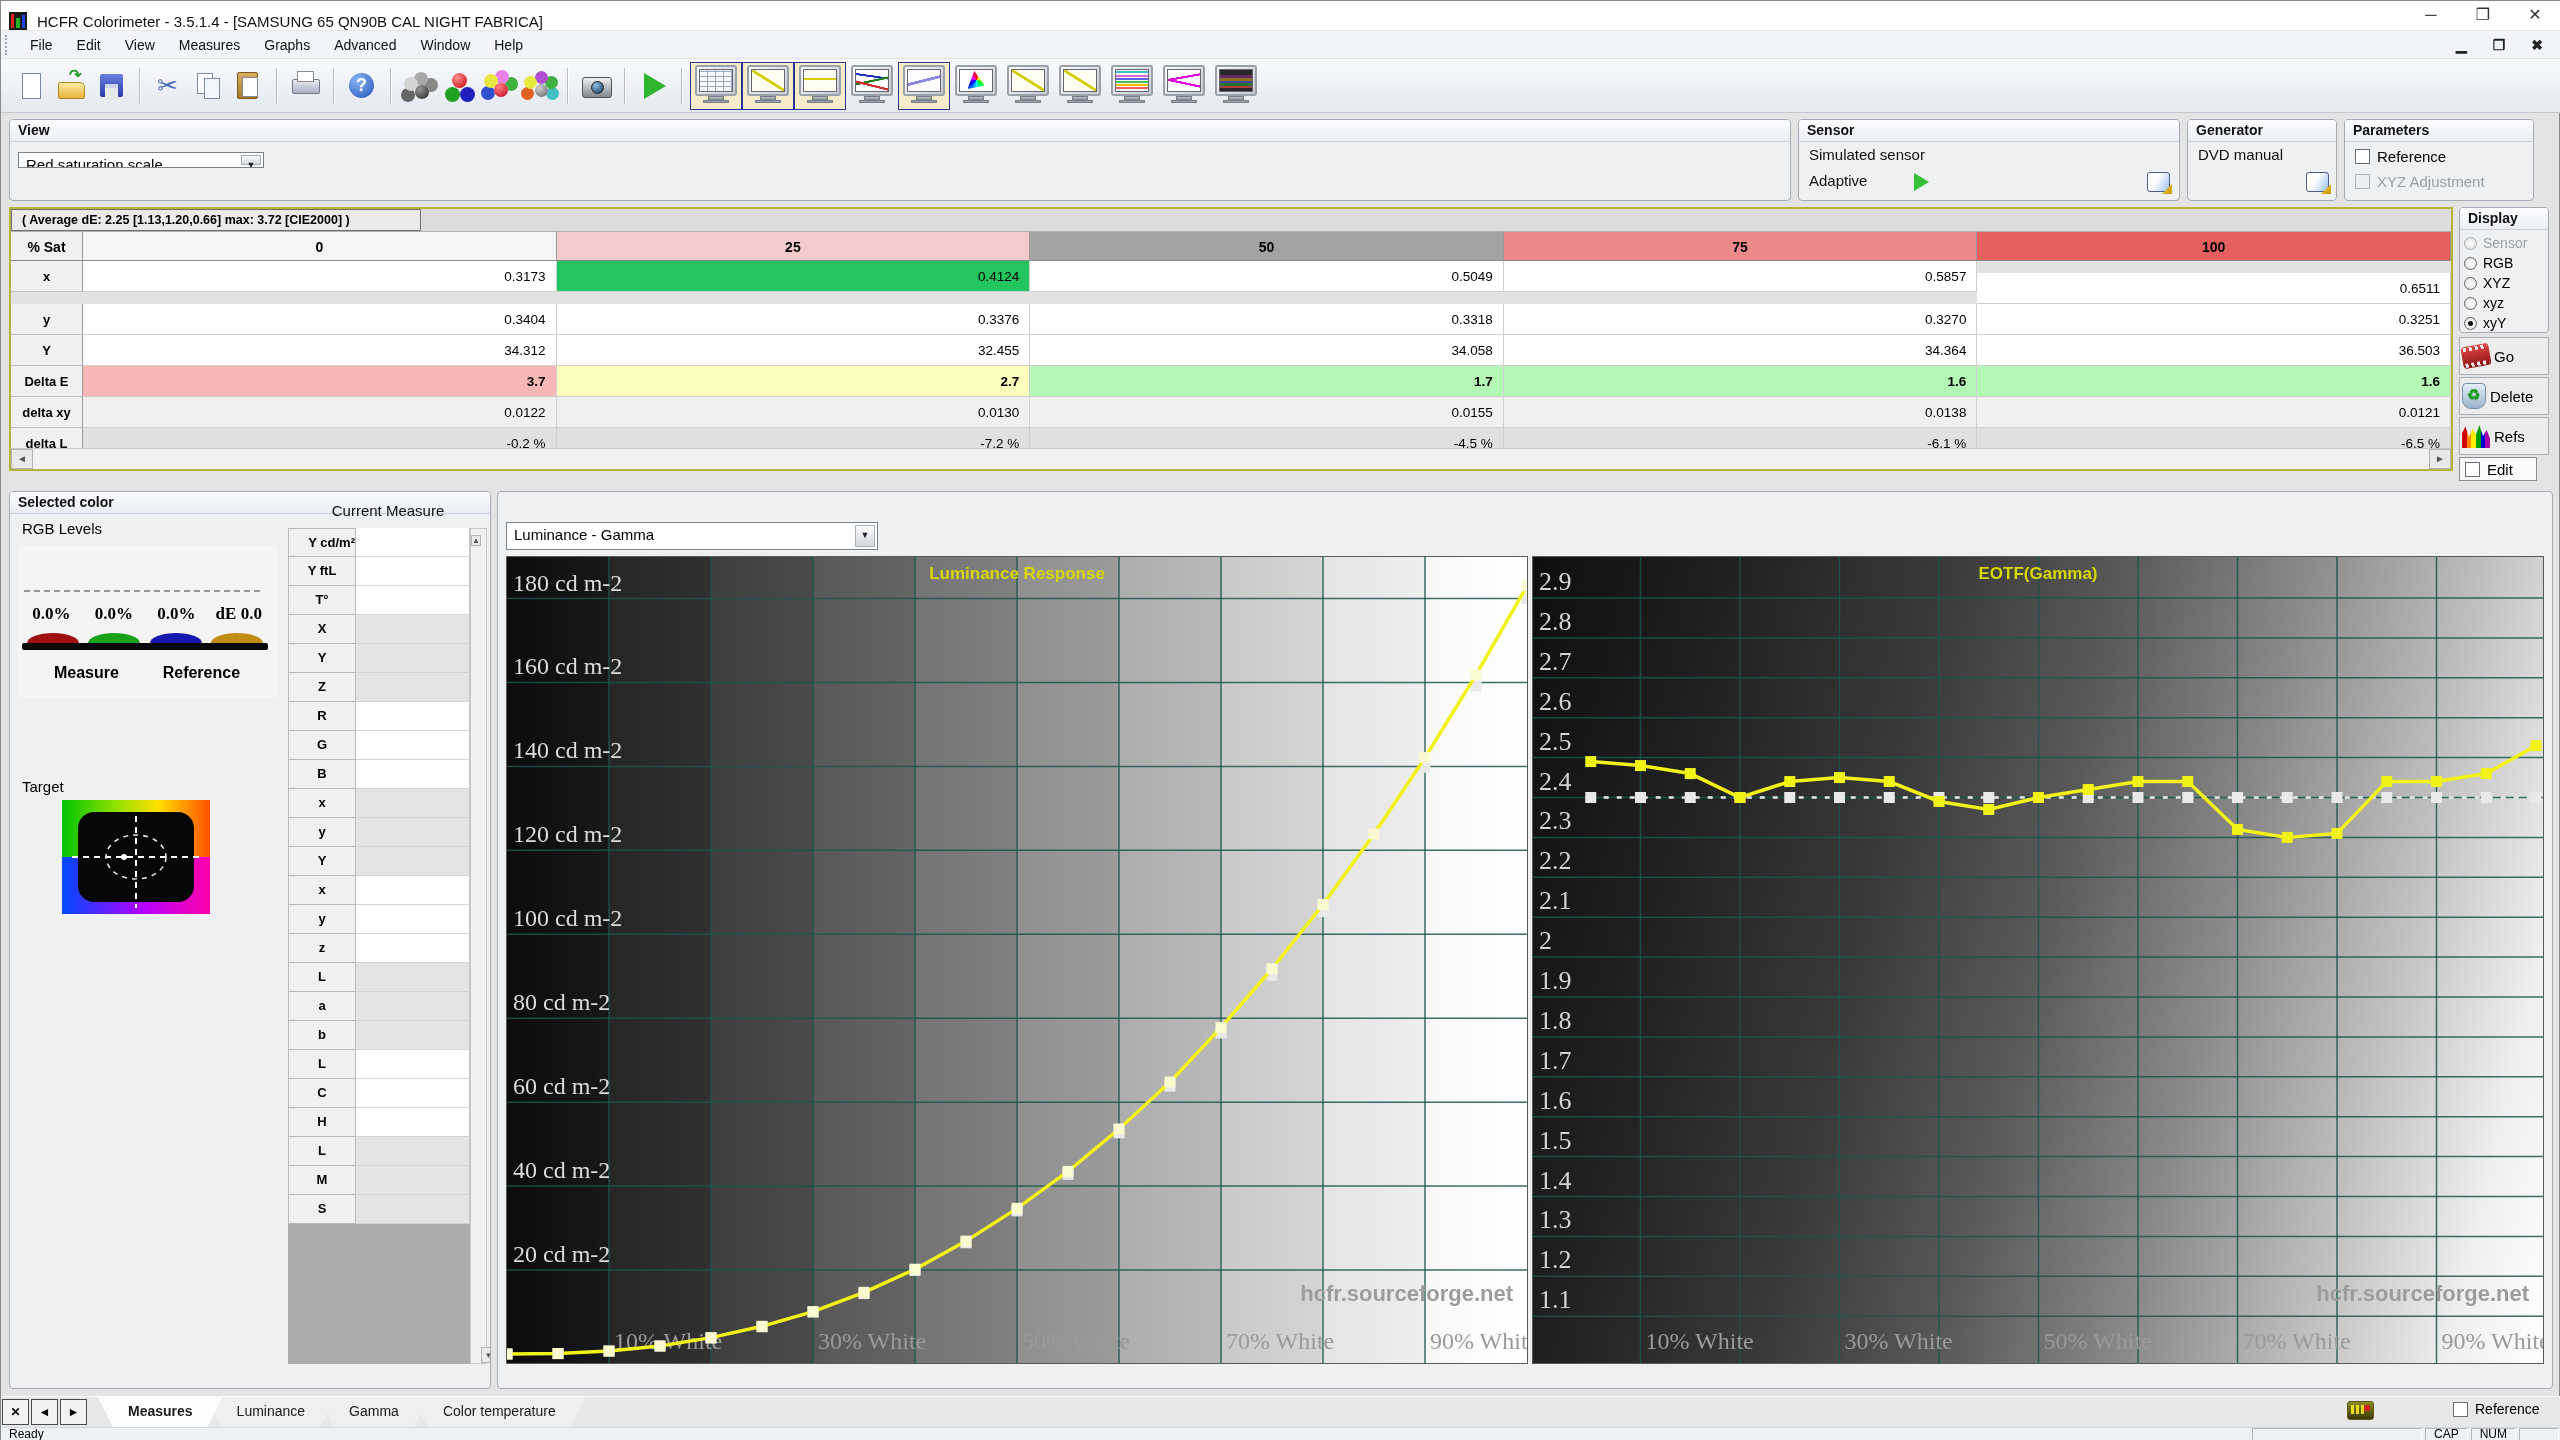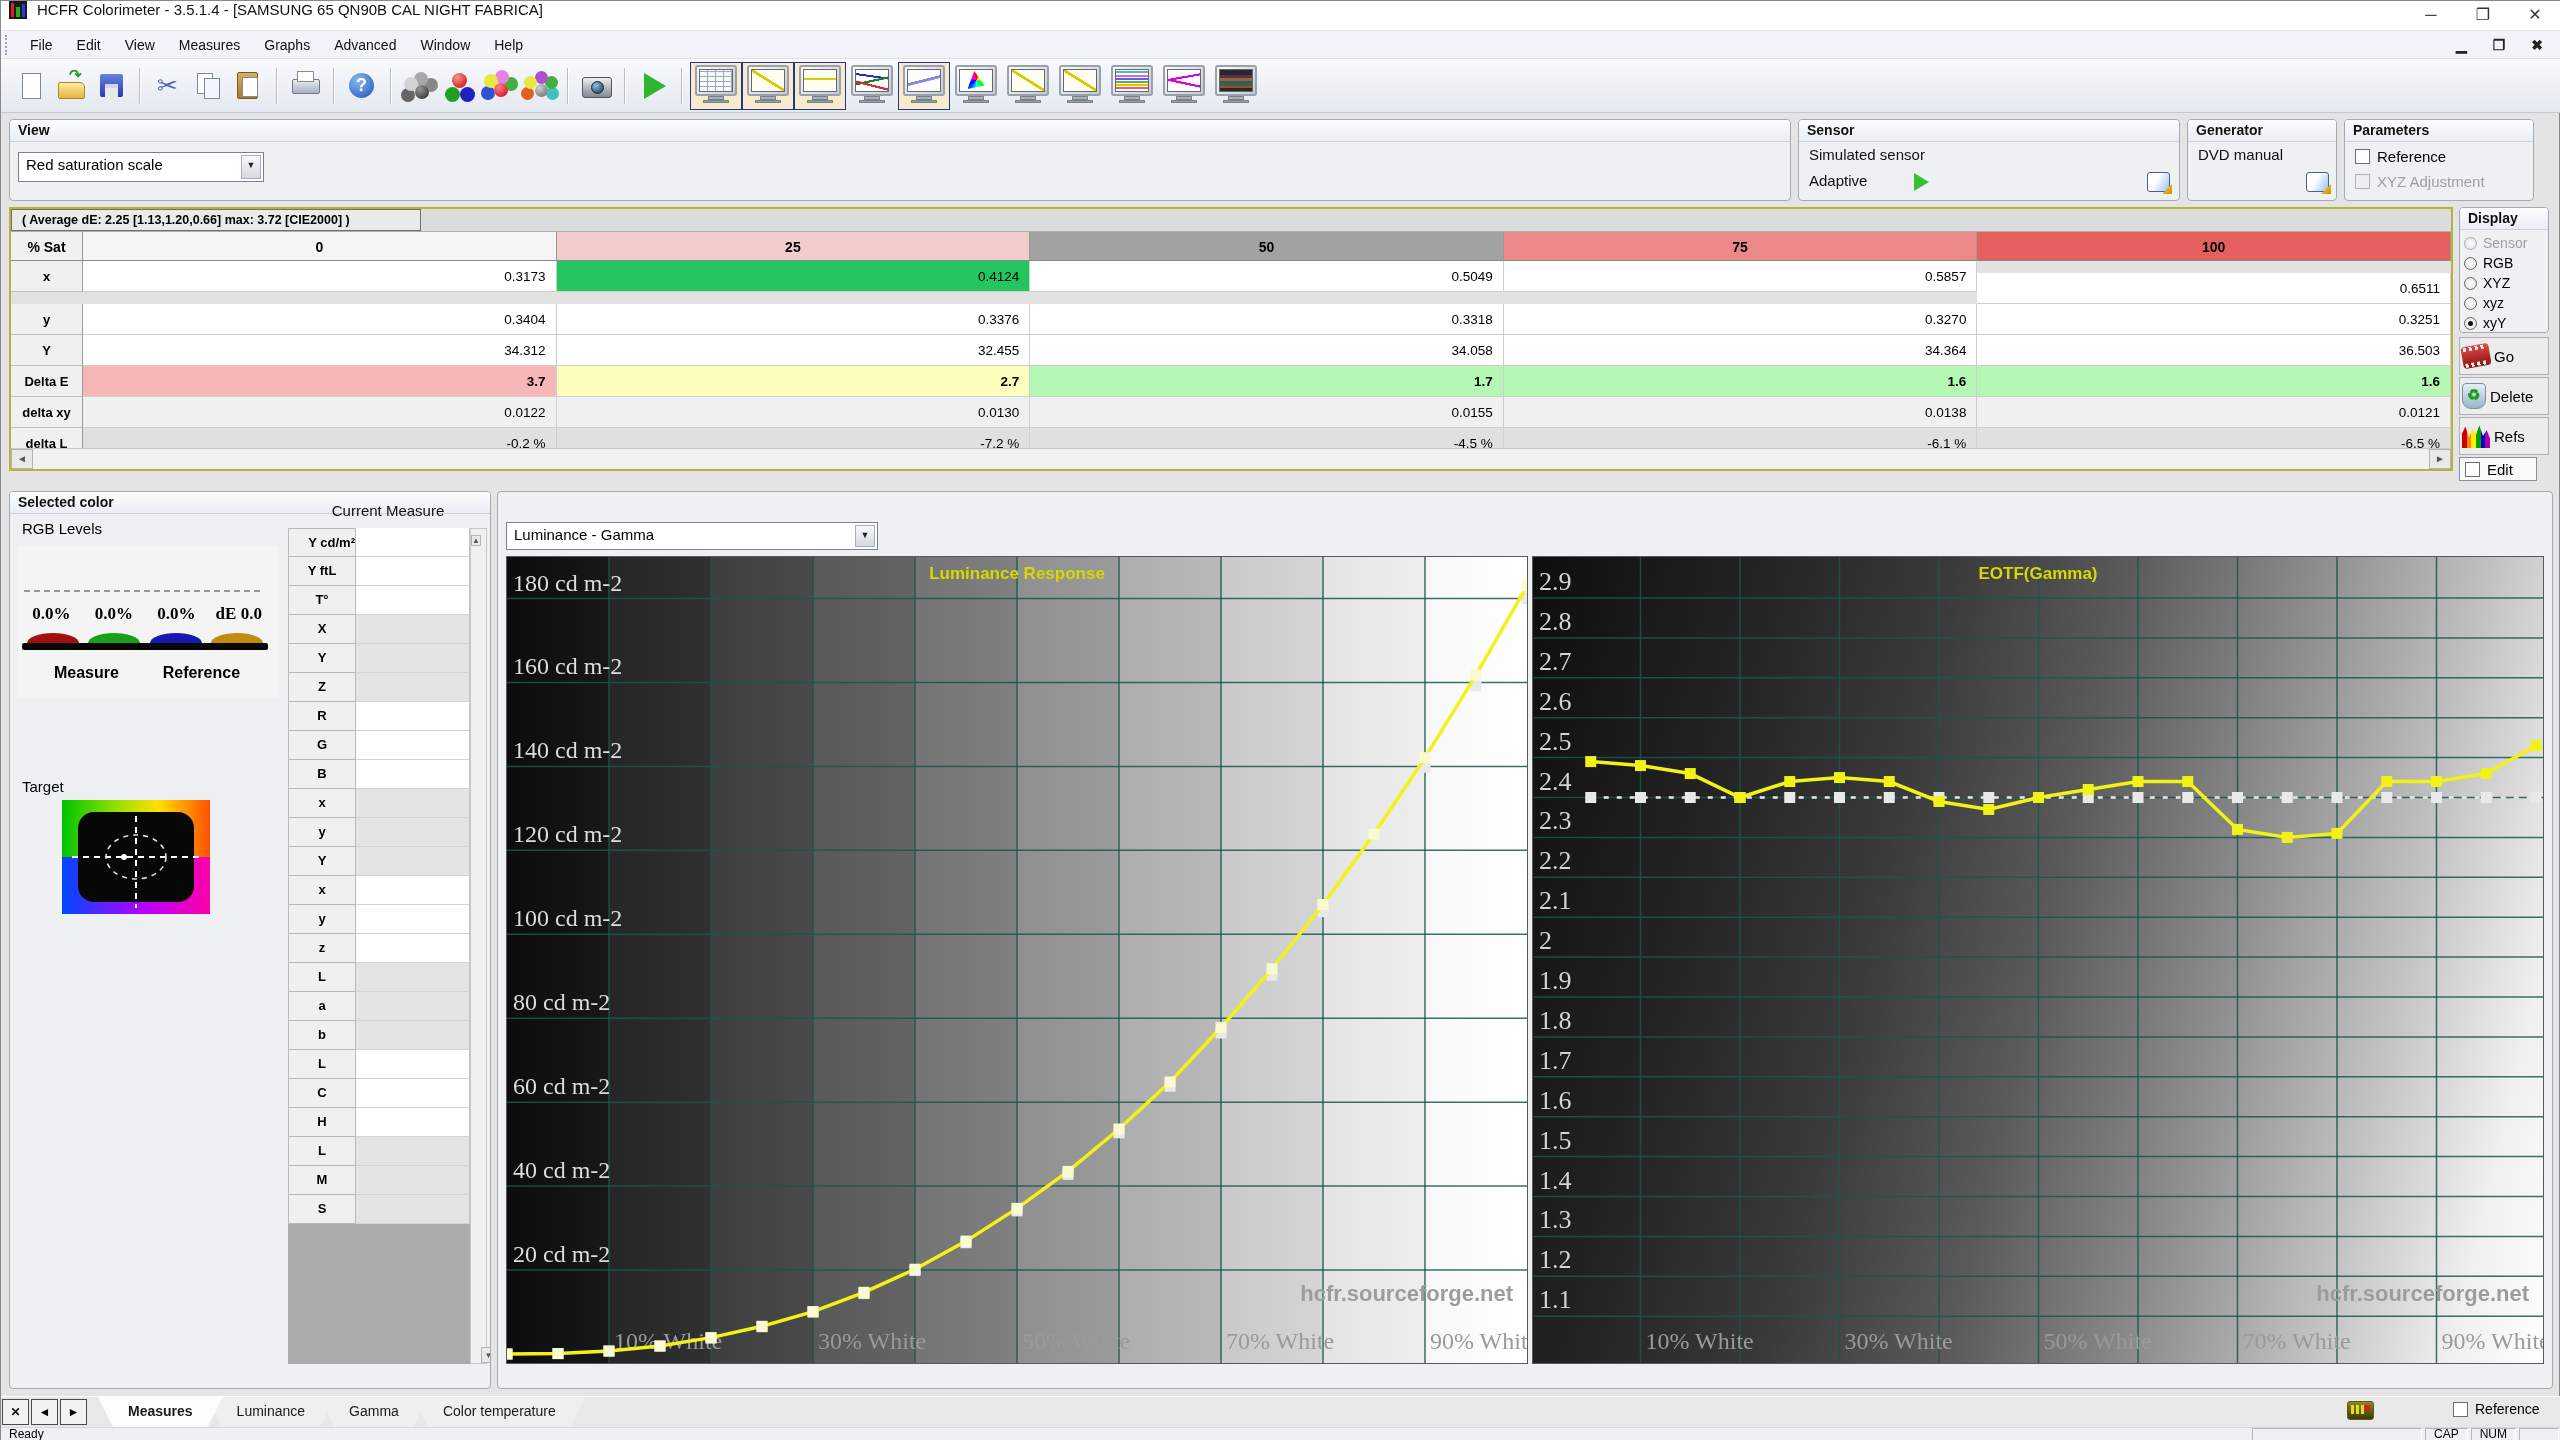--- a/index.html
+++ b/index.html
@@ -2,21 +2,21 @@
 <html><head>
 <meta charset="utf-8">
 <style>
   * { margin:0; padding:0; box-sizing:border-box; }
   html,body { width:2560px; height:1440px; overflow:hidden; background:#e9e9e9;
               font-family:"Liberation Sans", sans-serif; }
   .app { position:absolute; width:2560px; height:1440px; background:#e4e4e4; border:1px solid #8a8a8a; }
 
   
   #titlebar { position:absolute; left:0; top:0; width:2560px; height:30px; background:#ffffff;
-              display:flex; align-items:flex-start; border-bottom:1px solid #e6e6e6;}
+              display:flex; align-items:flex-end; border-bottom:1px solid #e6e6e6;}
   .app-icon { width:18px; height:18px; margin-left:8px; display:inline-flex; gap:2px; align-items:flex-end; background:#1a1a1a; padding:2px;}
   .app-icon i { display:block; width:4px; }
   .app-icon .b1{height:14px;background:#e02020;} .app-icon .b2{height:10px;background:#20b020;} .app-icon .b3{height:13px;background:#2040e0;}
   .title-text { margin-left:10px; font-size:15px; color:#111; }
   .win-ctrls { margin-left:auto; display:flex; }
   .wc { width:52px; height:29px; text-align:center; line-height:28px; font-size:16px; color:#333; }
 
   
   #menubar { position:absolute; left:0; top:30px; width:2560px; height:28px; background:#f1f4fa;
              display:flex; align-items:center; border-bottom:1px solid #dde2ea; }
@@ -77,21 +77,21 @@
   .panel-cap { height:22px; background:linear-gradient(#fcfdff,#e9edf5); border-bottom:1px solid #ccd1d9;
                font-weight:bold; font-size:14px; color:#111; padding:2px 8px; }
   #view-panel { left:8px; top:118px; width:1782px; height:82px; }
   #sensor-panel { left:1797px; top:118px; width:382px; height:82px; }
   #generator-panel { left:2186px; top:118px; width:150px; height:82px; }
   #parameters-panel { left:2343px; top:118px; width:190px; height:82px; }
   .dd { position:absolute; background:#fff; border:1px solid #7a828c; font-size:15px; padding:3px 26px 3px 7px;
         white-space:nowrap; overflow:hidden; }
   .dd .dd-arrow { position:absolute; right:2px; top:2px; bottom:2px; width:20px; background:linear-gradient(#fafafa,#d4d8e0);
         border:1px solid #a8aeb8; font-size:9px; line-height:19px; text-align:center; color:#223; }
-  #view-dd { left:8px; top:32px; width:246px; height:30px; }
+  #view-dd { left:8px; top:32px; width:246px; height:16px; }
   #view-info { position:absolute; left:268px; top:28px; width:1498px; height:36px; background:#fdfdfd;
                border:1px solid #9aa0a8; font-weight:bold; font-size:15.5px; line-height:34px; padding:0 26px 0 8px;
                white-space:nowrap; overflow:hidden; }
   .spin { position:absolute; right:2px; top:2px; width:17px; }
   .spin div { height:15px; background:#e8ecf2; border:1px solid #9aa2ae; font-size:7px; text-align:center; line-height:13px; color:#334; }
   .p-line { position:absolute; left:10px; font-size:15px; color:#111; white-space:nowrap; }
   .play-tri { position:absolute; width:0; height:0; border-left:15px solid #35c035; border-top:9px solid transparent; border-bottom:9px solid transparent; }
   .ico-config { position:absolute; width:23px; height:20px; border:1px solid #4a6088; border-radius:3px;
                 background:linear-gradient(120deg,#ffffff 40%,#9cc1f0); }
   .ico-config::after { content:""; position:absolute; right:-3px; bottom:-3px; width:10px; height:10px;

